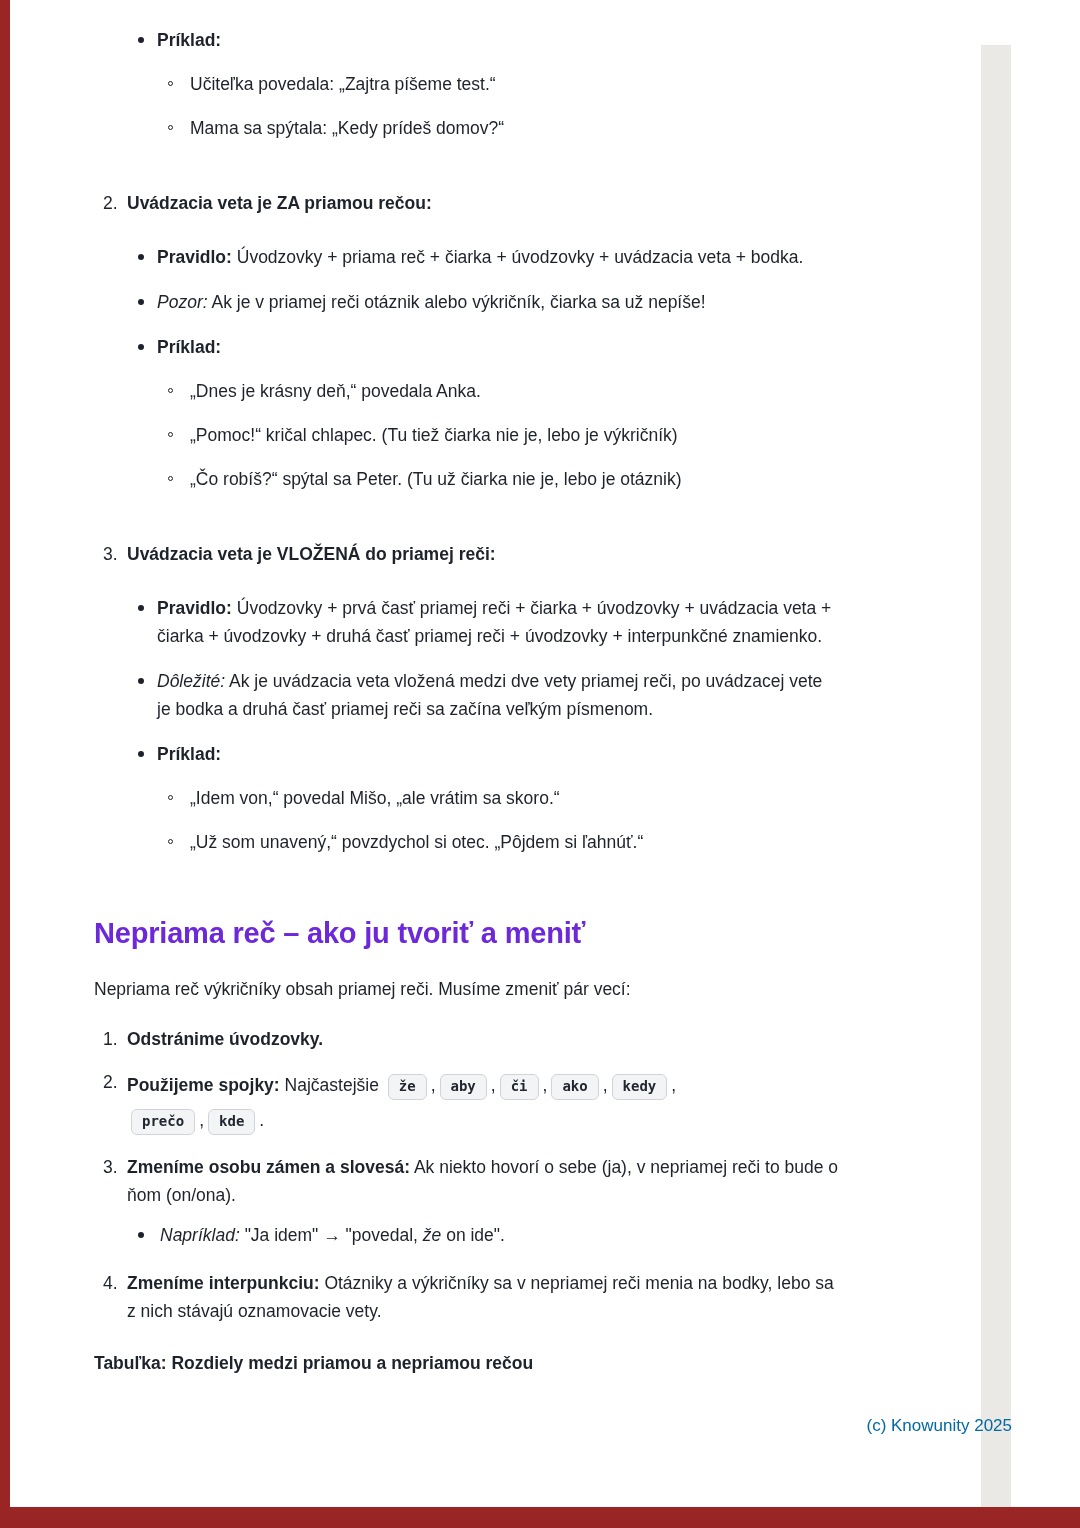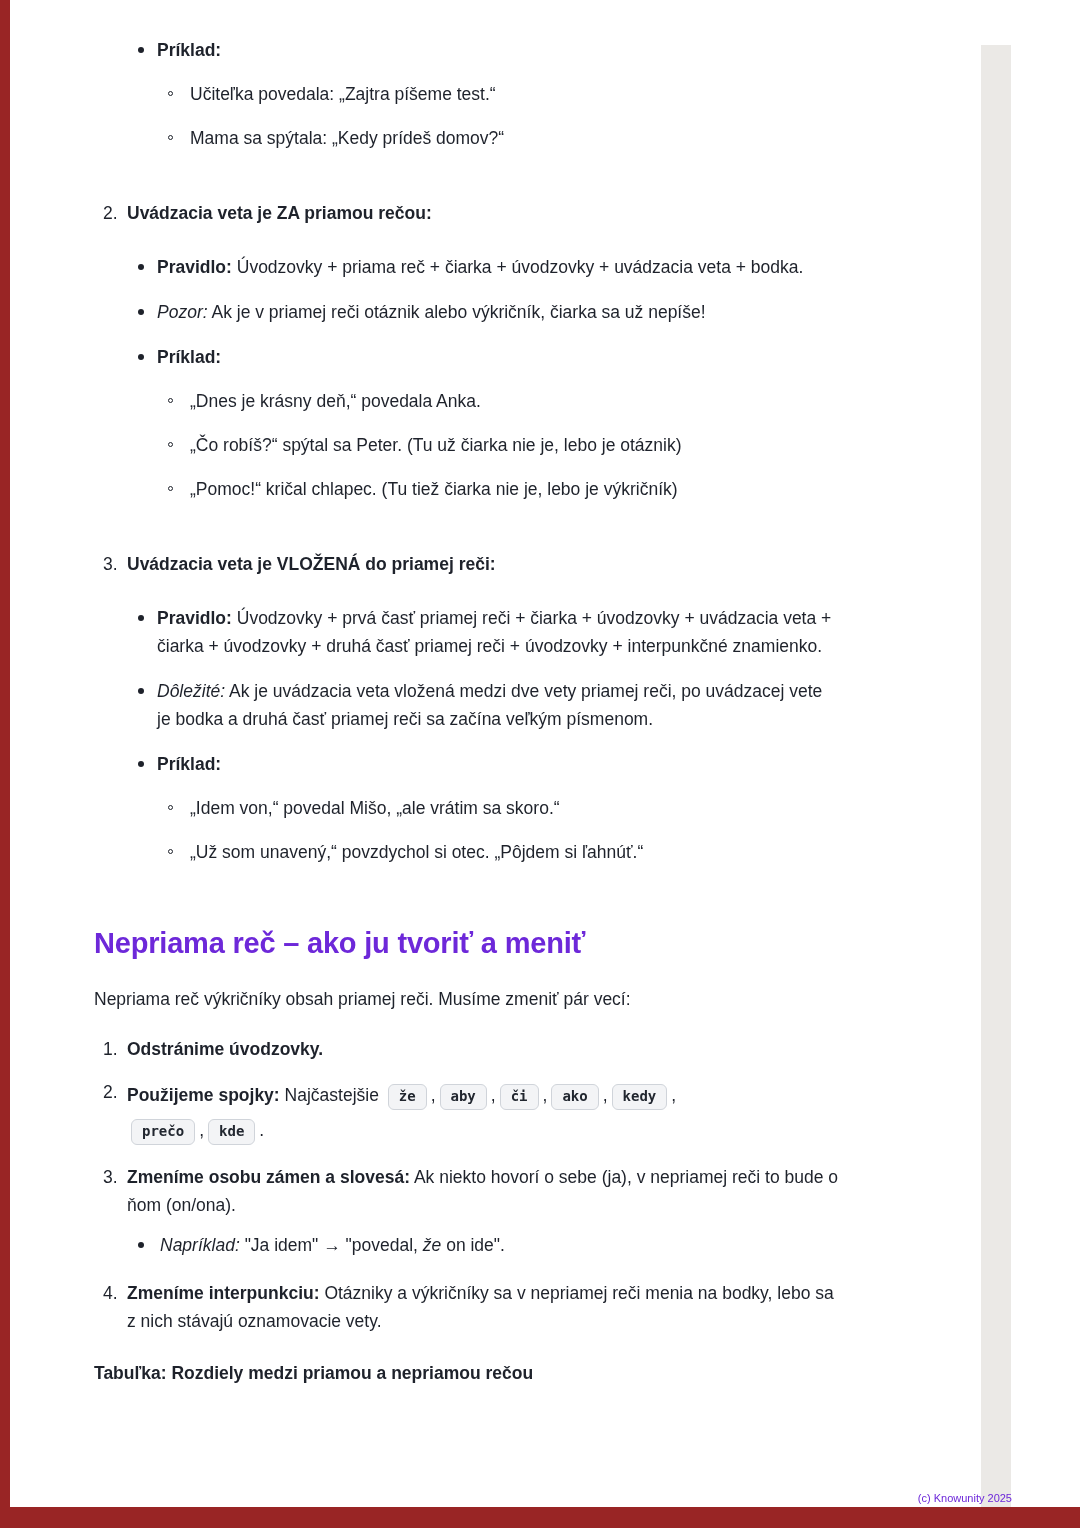--- a/index.html
+++ b/index.html
@@ -10,21 +10,21 @@
     background: #ffffff;
     font-family: "Liberation Sans", "DejaVu Sans", sans-serif;
     color: #1e222b;
     overflow: hidden;
   }
   .edge-left  { position: absolute; left: 0; top: 0; width: 10px; height: 1528px; background: #992525; z-index: 6; }
   .edge-bottom{ position: absolute; left: 0; top: 1507px; width: 1080px; height: 21px; background: #992525; z-index: 7; }
   .scroll-track { position: absolute; left: 981px; top: 45px; width: 30px; height: 1462px; background: #ebe9e6; z-index: 1; }
 
   .content {
-    position: absolute; left: 94px; top: 10px;
+    position: absolute; left: 94px; top: 0;
     width: 746px;
     font-size: 17.5px; line-height: 1.6;
     padding-top: 26px;
     z-index: 2;
   }
   strong { font-weight: 700; }
   em { }
 
   
   .bullets { padding-left: 43px; }
@@ -72,23 +72,23 @@
     font-size: 14px;
     line-height: 1.5;
     color: #21262f;
   }
   .chip-line-gap { line-height: 2.0; }
 
   .table-caption { margin-top: 24px; font-weight: 700; }
 
   .watermark {
     position: absolute;
-    top: 1492px; right: 68px;
-    font-size: 11px;
-    color: #6d28d9;
+    top: 1416px; right: 68px;
+    font-size: 17px;
+    color: #0369a1;
     z-index: 3;
   }
 </style>
 </head>
 <body>
 
 <div>
   <div class="edge-left"></div>
   <div class="edge-bottom"></div>
   <div class="scroll-track"></div>
@@ -147,27 +147,27 @@
             <div class="li">
               <span class="dotcol">
                   <span class="circle"></span>
                 </span>
               <div class="libody">„Dnes je krásny deň,“ povedala Anka.</div>
             </div>
             <div class="li">
               <span class="dotcol">
                   <span class="circle"></span>
                 </span>
+              <div class="libody">„Pomoc!“ kričal chlapec. (Tu tiež čiarka nie je, lebo je výkričník)</div>
+            </div>
+            <div class="li">
+              <span class="dotcol">
+                  <span class="circle"></span>
+                </span>
               <div class="libody">„Čo robíš?“ spýtal sa Peter. (Tu už čiarka nie je, lebo je otáznik)</div>
-            </div>
-            <div class="li">
-              <span class="dotcol">
-                  <span class="circle"></span>
-                </span>
-              <div class="libody">„Pomoc!“ kričal chlapec. (Tu tiež čiarka nie je, lebo je výkričník)</div>
             </div>
           </div>
         </div>
       </div>
     </div>
 
     <div class="olitem section-title">
       <span class="olnum">3.</span>
       <strong class="olbody">Uvádzacia veta je VLOŽENÁ do priamej reči:</strong>
     </div>

